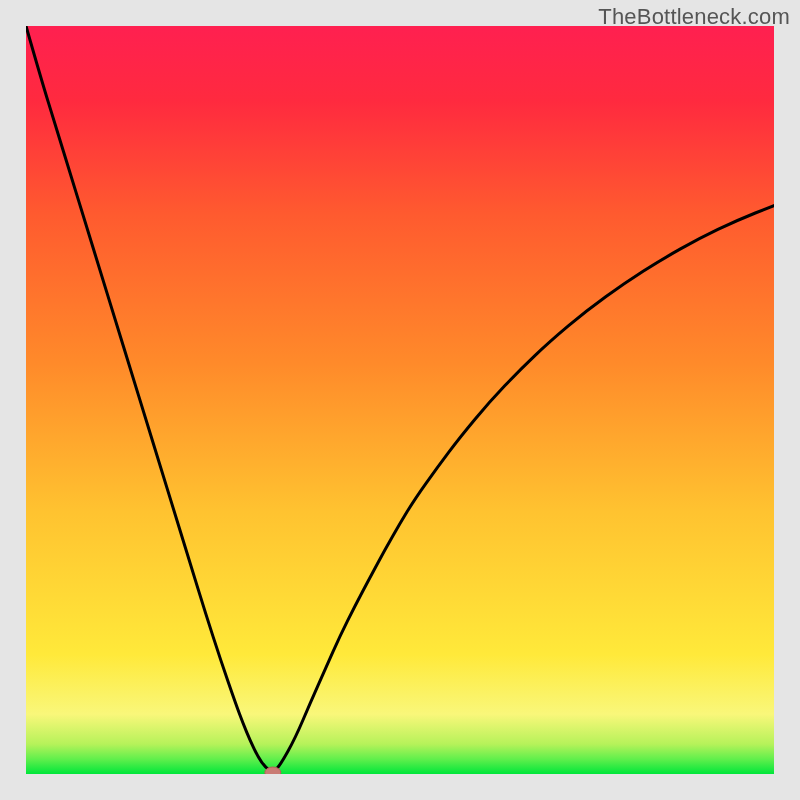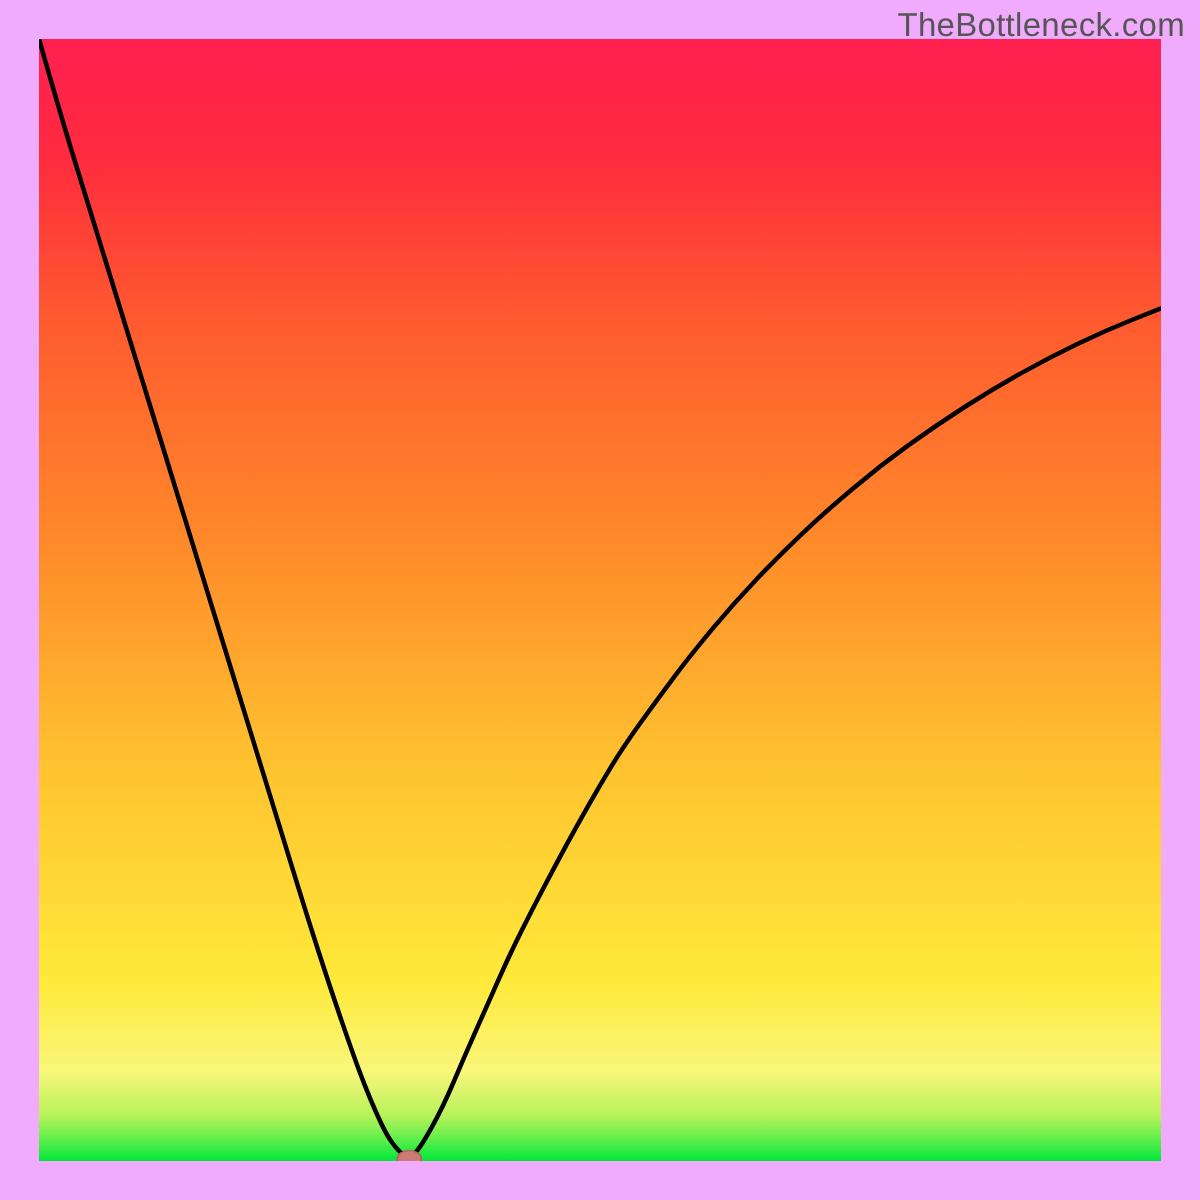--- a/index.html
+++ b/index.html
@@ -8,21 +8,21 @@
     width: 800px;
     height: 800px;
     overflow: hidden;
     background: #000;
     font-family: Arial, Helvetica, sans-serif;
   }
   .frame {
     position: relative;
     width: 800px;
     height: 800px;
-    background: #f0abfc;
+    background: #e5e5e5;
   }
   .plot-area {
     position: absolute;
     left: 26px;
     top: 26px;
     width: 748px;
     height: 748px;
     
   }
   .watermark {

